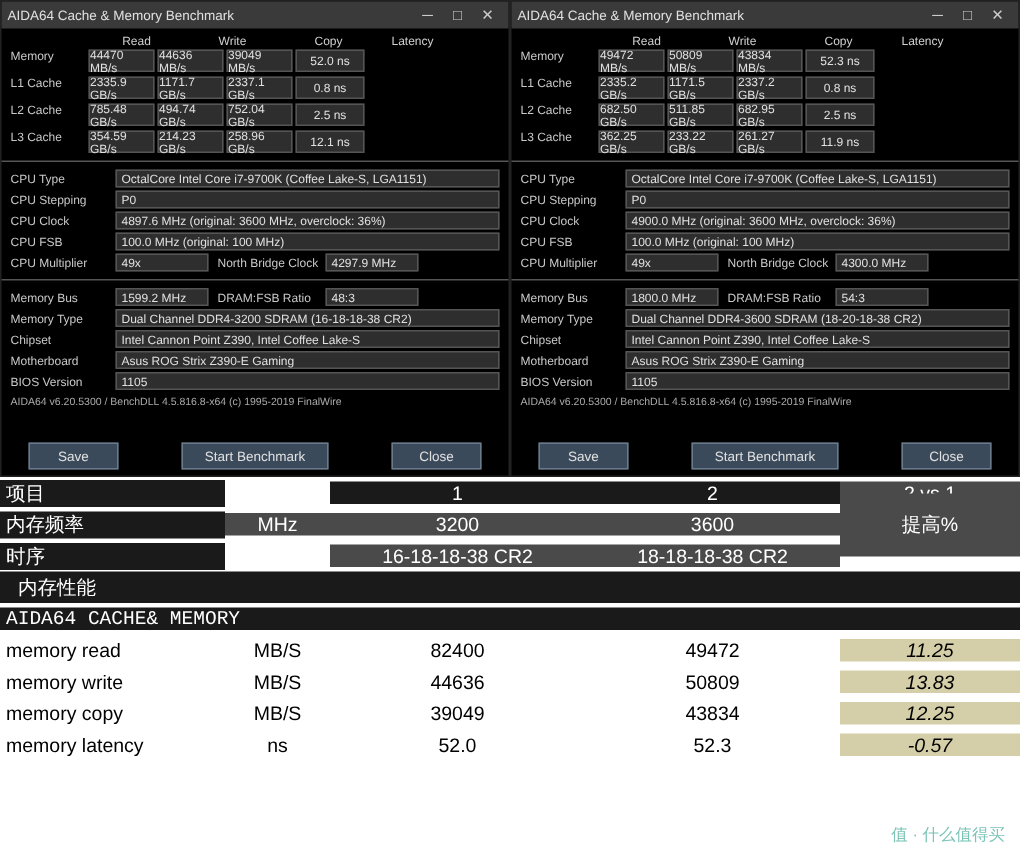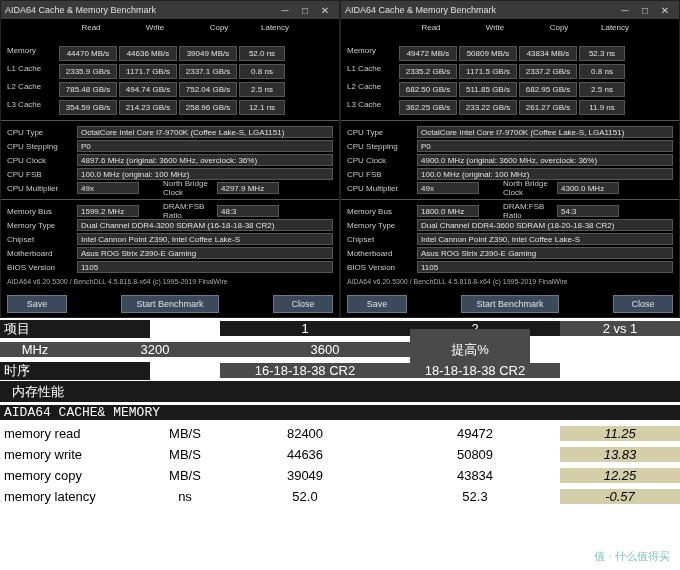--- a/index.html
+++ b/index.html
@@ -3,37 +3,37 @@
 <meta charset="utf-8">
 <style>
 *{box-sizing:border-box;margin:0;padding:0;font-family:Tahoma,Arial,sans-serif}
 body{width:680px;height:570px;background:#fff;overflow:hidden}
 .panels{display:flex;width:680px;height:318px}
 .panel{width:340px;height:318px;background:#000000;color:#d0d0d0;font-size:8px;display:flex;flex-direction:column;border:1px solid #222}
 .titlebar{height:18px;background:#3a3a3a;display:flex;align-items:center;padding:0 4px;color:#e0e0e0;font-size:9px}
 .titlebar .spacer{flex:1}
 .wbtn{width:20px;height:14px;display:flex;align-items:center;justify-content:center;color:#ccc;font-size:10px}
 .grid{padding:4px 6px 0 6px}
-.hdr{display:flex;margin-bottom:14px}
+.hdr{display:flex;margin-bottom:1px}
 .hdr .lab{width:52px}
 .hdr .col{width:64px;text-align:center}
 .hdr .col:last-child{width:48px}
 .row{display:flex;margin-bottom:3px}
 .row .lab{width:52px;color:#c8c8c8}
-.row .cell{width:58px;height:15px;margin-right:2px;background:#2e2e2e;border:1px solid #555;color:#e0e0e0;display:flex;align-items:center;justify-content:center;font-size:8px}
+.row .cell{width:44px;height:15px;margin-right:2px;background:#2e2e2e;border:1px solid #555;color:#e0e0e0;display:flex;align-items:center;justify-content:center;font-size:8px}
 .row .cell.lat{width:46px}
 .sep{height:1px;background:#555;margin:2px 0}
 .info{padding:2px 6px}
 .irow{display:flex;align-items:center;height:14px}
 .irow .ilab{width:70px;color:#c8c8c8}
 .irow .ival{flex:1;height:12px;background:#2e2e2e;border:1px solid #555;color:#e0e0e0;padding:0 3px;display:flex;align-items:center;font-size:8px}
 .irow .ival.short{flex:0 0 62px}
-.irow .ilab2{width:78px;color:#c8c8c8;padding-left:24px}
+.irow .ilab2{width:78px;color:#c8c8c8;padding-left:6px}
 .footer{padding:2px 6px;color:#aaa;font-size:7px}
-.btns{display:flex;padding:4px 6px;gap:6px;margin-top:auto}
+.btns{display:flex;padding:4px 18px;gap:6px;margin-top:auto}
 .btn{height:18px;background:#3a4a5a;border:1px solid #6a7a8a;color:#e0e0e0;display:flex;align-items:center;justify-content:center;font-size:9px;padding:0 14px}
 .btn.save{width:60px}
 .btn.start{flex:0 0 auto;margin:0 auto}
 .btn.close{width:60px}
 .table{width:680px;background:#fff;font-family:"SimSun","Courier New",monospace}
 .trow{display:flex;height:21px;align-items:center}
 .trow>div{display:flex;align-items:center;padding:0 4px}
 .c1{width:150px}.c2{width:70px;justify-content:center}.c3{width:170px;justify-content:center}.c4{width:170px;justify-content:center}.c5{width:120px;justify-content:center}
 .dark{background:#1a1a1a;color:#fff}.gray{background:#4a4a4a;color:#fff}.white{background:#fff;color:#000}.beige{background:#d4cfa8;color:#000}
 .th{font-size:13px}.td{font-size:13px}
@@ -252,20 +252,21 @@
   </div>
 <div class="table" id="table">
     <div class="trow th">
       <div class="c1 dark">项目</div>
       <div class="c2 dark"></div>
       <div class="c3 dark">1</div>
       <div class="c4 dark">2</div>
       <div class="c5 gray">2 vs 1</div>
     </div>
     <div class="trow td">
+      <div class="c1 dark">内存频率</div>
       <div class="c2 gray">MHz</div>
       <div class="c3 gray">3200</div>
       <div class="c4 gray">3600</div>
       <div class="c5 gray" style="height:42px" rowspan="">提高%</div>
     </div>
     <div class="trow td">
       <div class="c1 dark">时序</div>
       <div class="c2 gray"></div>
       <div class="c3 gray">16-18-18-38 CR2</div>
       <div class="c4 gray">18-18-18-38 CR2</div>

